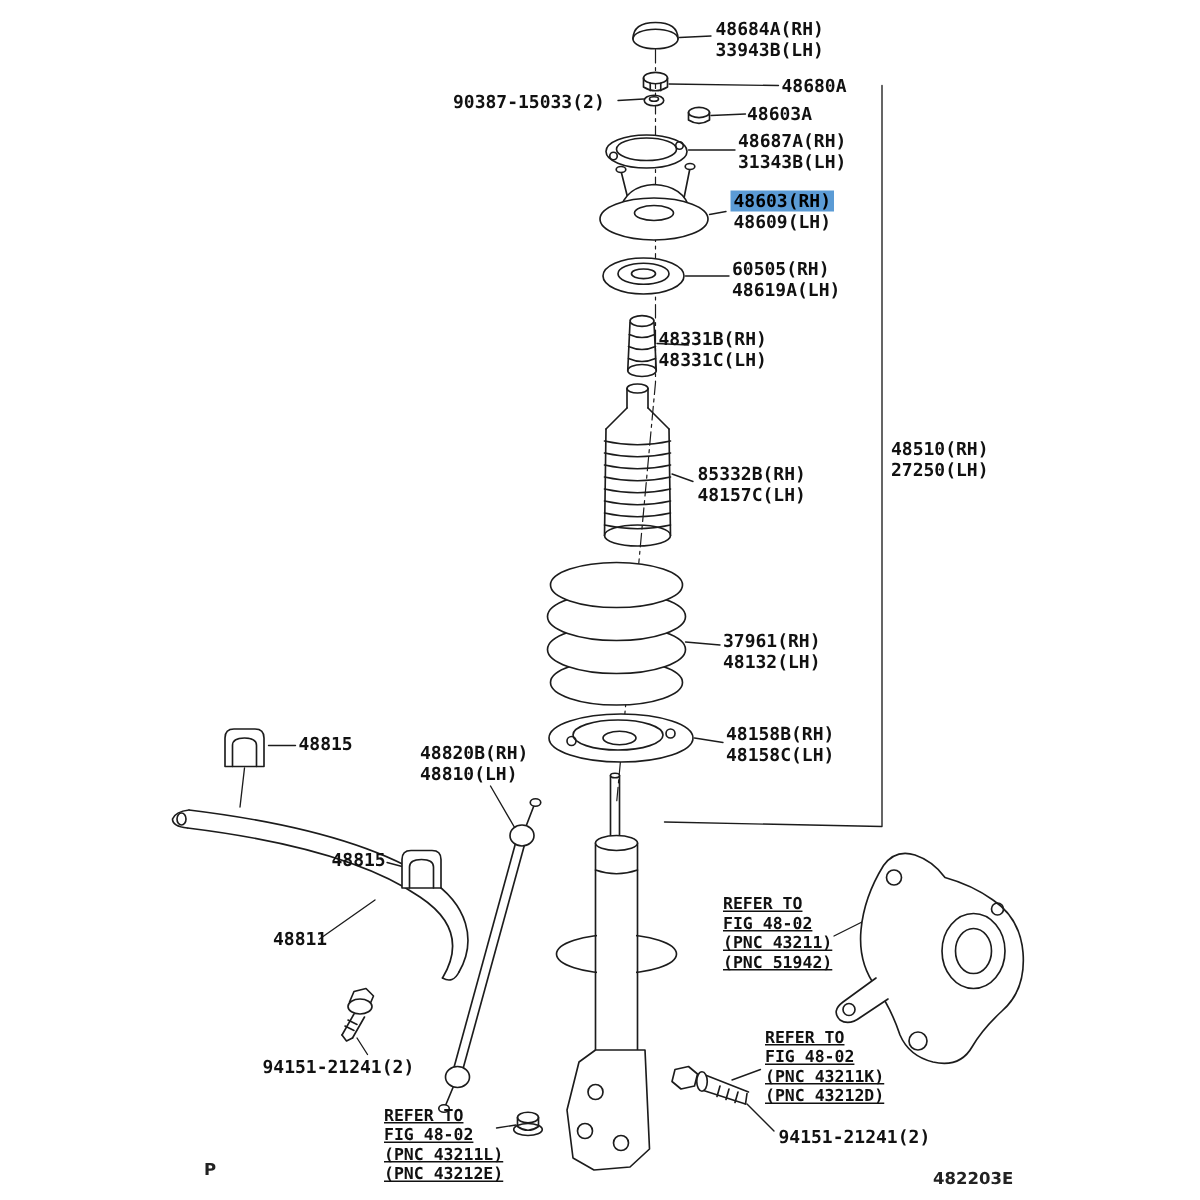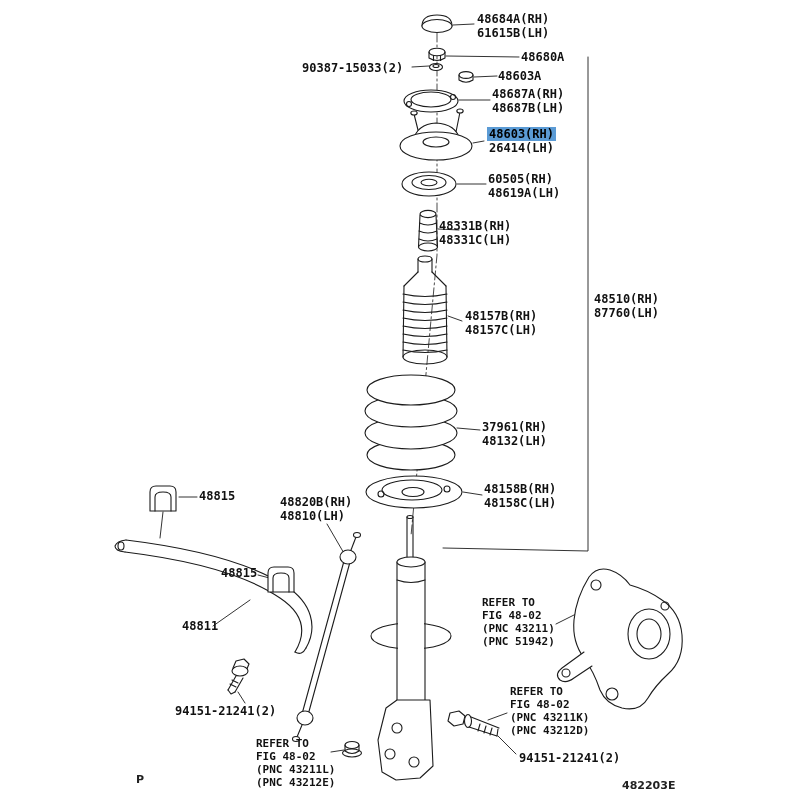--- a/index.html
+++ b/index.html
@@ -2,21 +2,21 @@
 <html style="--hl: #5b9bd5;"><head>
 <meta charset="utf-8">
 <style>
   html,body{margin:0;padding:0;background:#fff;}
   #stage{position:relative;width:800px;height:800px;background:#fff;overflow:hidden;
          font-family:"DejaVu Sans Mono","Liberation Mono",monospace;}
   svg{position:absolute;left:0;top:0;}
   .lbl{position:absolute;font:bold 12px "DejaVu Sans Mono","Liberation Mono",monospace;
        color:#111;line-height:14px;white-space:nowrap;letter-spacing:0;}
   .note{position:absolute;font:bold 11px "DejaVu Sans Mono","Liberation Mono",monospace;
-        color:#111;line-height:13px;white-space:nowrap;}
+        color:#111;line-height:13px;white-space:nowrap;text-decoration:underline;}
   .hl{background:var(--hl,#5b9bd5);color:#000000;padding:0 2px;margin-left:-2px;}
   .corner{position:absolute;font:bold 11px "DejaVu Sans","Liberation Sans",sans-serif;color:#222;}
 </style>
 </head>
 <body>
 
 <div id="stage">
 
 <svg width="800" height="800" viewBox="0 0 800 800" stroke="#1c1c1c" stroke-width="1.1" fill="none" stroke-linecap="round" stroke-linejoin="round">
 
@@ -193,54 +193,54 @@
 
   <g>
     <ellipse cx="352" cy="745" rx="7" ry="3.5" fill="#fff"></ellipse>
     <path d="M345,745 L345,751 Q352,756 359,751 L359,745"></path>
     <ellipse cx="352" cy="753" rx="9.5" ry="4"></ellipse>
   </g>
 </svg>
 
 <div class="lbl" style="left:477px;top:12px">
   <div>48684A(RH)</div>
-  <div>61615B(LH)</div>
+  <div>33943B(LH)</div>
 </div>
 <div class="lbl" style="left:521px;top:50px">
   <div>48680A</div>
 </div>
 <div class="lbl" style="left:302px;top:61px">
   <div>90387-15033(2)</div>
 </div>
 <div class="lbl" style="left:498px;top:69px">
   <div>48603A</div>
 </div>
 <div class="lbl" style="left:492px;top:87px">
   <div>48687A(RH)</div>
-  <div>48687B(LH)</div>
+  <div>31343B(LH)</div>
 </div>
 <div class="lbl" style="left:489px;top:127px">
   <div class="hl">48603(RH)</div>
-  <div>26414(LH)</div>
+  <div>48609(LH)</div>
 </div>
 <div class="lbl" style="left:488px;top:172px">
   <div>60505(RH)</div>
   <div>48619A(LH)</div>
 </div>
 <div class="lbl" style="left:439px;top:219px">
   <div>48331B(RH)</div>
   <div>48331C(LH)</div>
 </div>
 <div class="lbl" style="left:465px;top:309px">
-  <div>48157B(RH)</div>
+  <div>85332B(RH)</div>
   <div>48157C(LH)</div>
 </div>
 <div class="lbl" style="left:594px;top:292px">
   <div>48510(RH)</div>
-  <div>87760(LH)</div>
+  <div>27250(LH)</div>
 </div>
 <div class="lbl" style="left:482px;top:420px">
   <div>37961(RH)</div>
   <div>48132(LH)</div>
 </div>
 <div class="lbl" style="left:484px;top:482px">
   <div>48158B(RH)</div>
   <div>48158C(LH)</div>
 </div>
 <div class="lbl" style="left:199px;top:489px">

